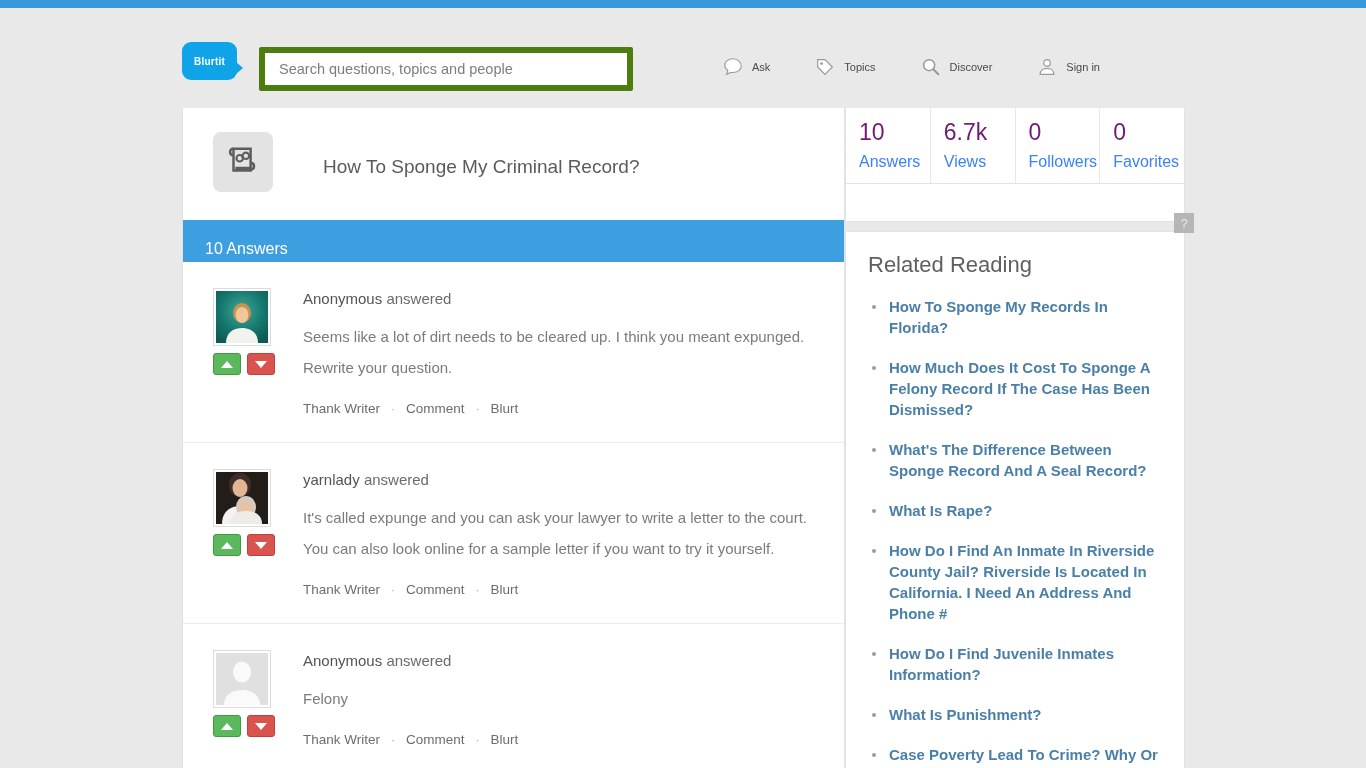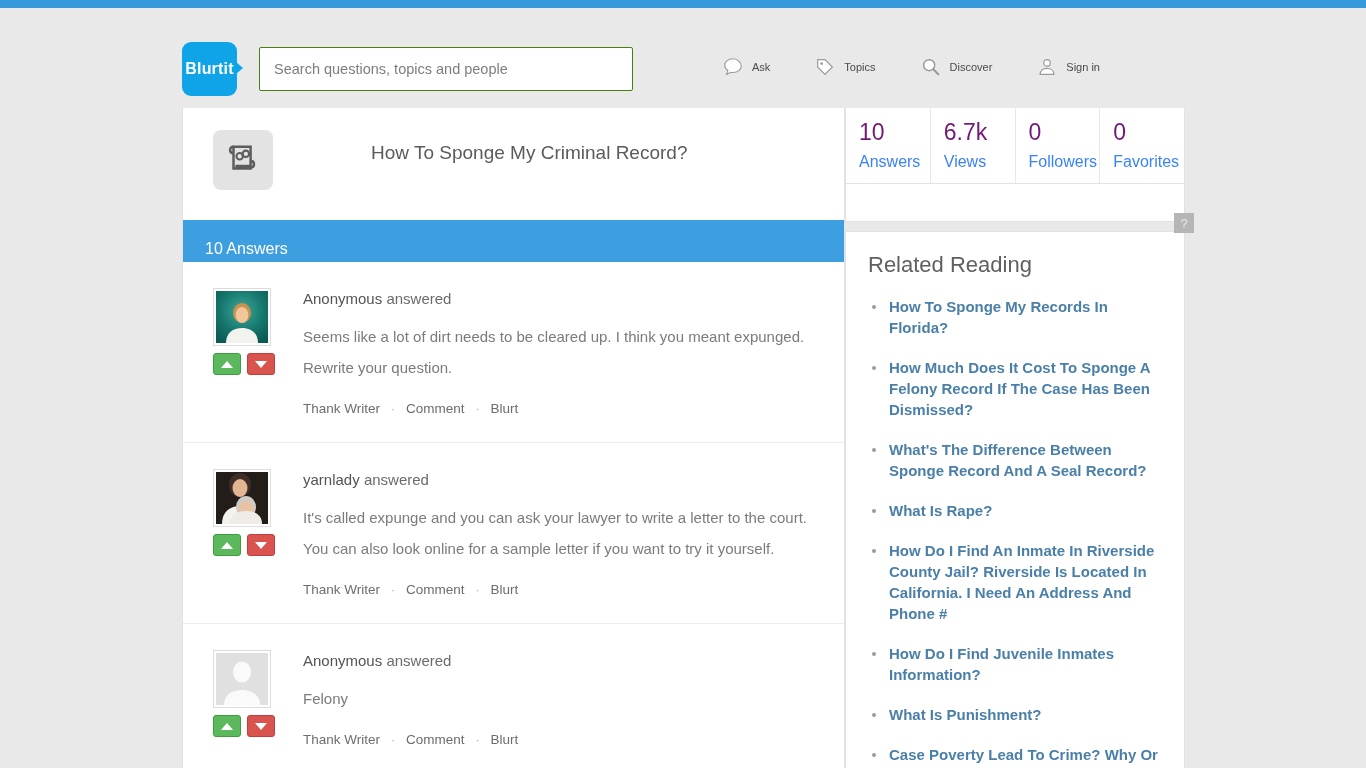--- a/index.html
+++ b/index.html
@@ -11,38 +11,38 @@
   }
   .topbar { height: 8px; background: #3498db; width: 100%; }
 
   
   .header {
     width: 1366px; height: 100px;
     position: relative;
   }
   .logo {
     position: absolute; left: 182px; top: 34px;
-    width: 55px; height: 54px;
+    width: 55px; height: 38px;
     background: #0fa3e8; border-radius: 9px;
-    color: #fff; font-weight: bold; font-size: 16px;
+    color: #fff; font-weight: bold; font-size: 10px;
     display: flex; align-items: center; justify-content: center;
     letter-spacing: .2px;
   }
   .logo .tail {
     position: absolute; right: -6px; top: 20px;
     width: 0; height: 0;
     border-top: 6px solid transparent;
     border-bottom: 6px solid transparent;
     border-left: 7px solid #0fa3e8;
   }
   .search-box {
     position: absolute; left: 259px; top: 39px;
     width: 374px; height: 44px;
     background: #fff;
-    border: 1px solid #4d7c0f;
+    border: 6px solid #4d7c0f;
     border-radius: 2px;
     padding: 0 14px;
     font-size: 14.5px; color: #6f6f6f;
     font-family: "Liberation Sans", sans-serif;
     outline: none;
   }
   .search-box::placeholder { color: #7d7d7d; }
 
   .nav { position: absolute; left: 722px; top: 48px; display: flex; align-items: center; gap: 0; }
   .nav-item {
@@ -55,21 +55,21 @@
 
   
   .page { position: relative; width: 1366px; }
   .main {
     position: absolute; left: 182px; top: 0;
     width: 663px;
     background: #fff;
     border: 1px solid #e2e2e2;
     border-top: none;
   }
-  .q-head { padding: 22px 26px 26px 26px; display: flex; align-items: flex-start; min-height: 112px; gap: 48px;}
+  .q-head { padding: 22px 26px 26px 26px; display: flex; align-items: center; min-height: 112px;}
   .q-icon {
     width: 60px; height: 60px; flex: 0 0 60px;
     background: #e3e3e3; border-radius: 8px;
     display: flex; align-items: center; justify-content: center;
     margin-left: 4px;
   }
   .q-title {
     margin-left: 50px; margin-top: 11px;
     font-size: 19px; color: #5b5b5b; font-weight: normal;
     line-height: 1.3;

